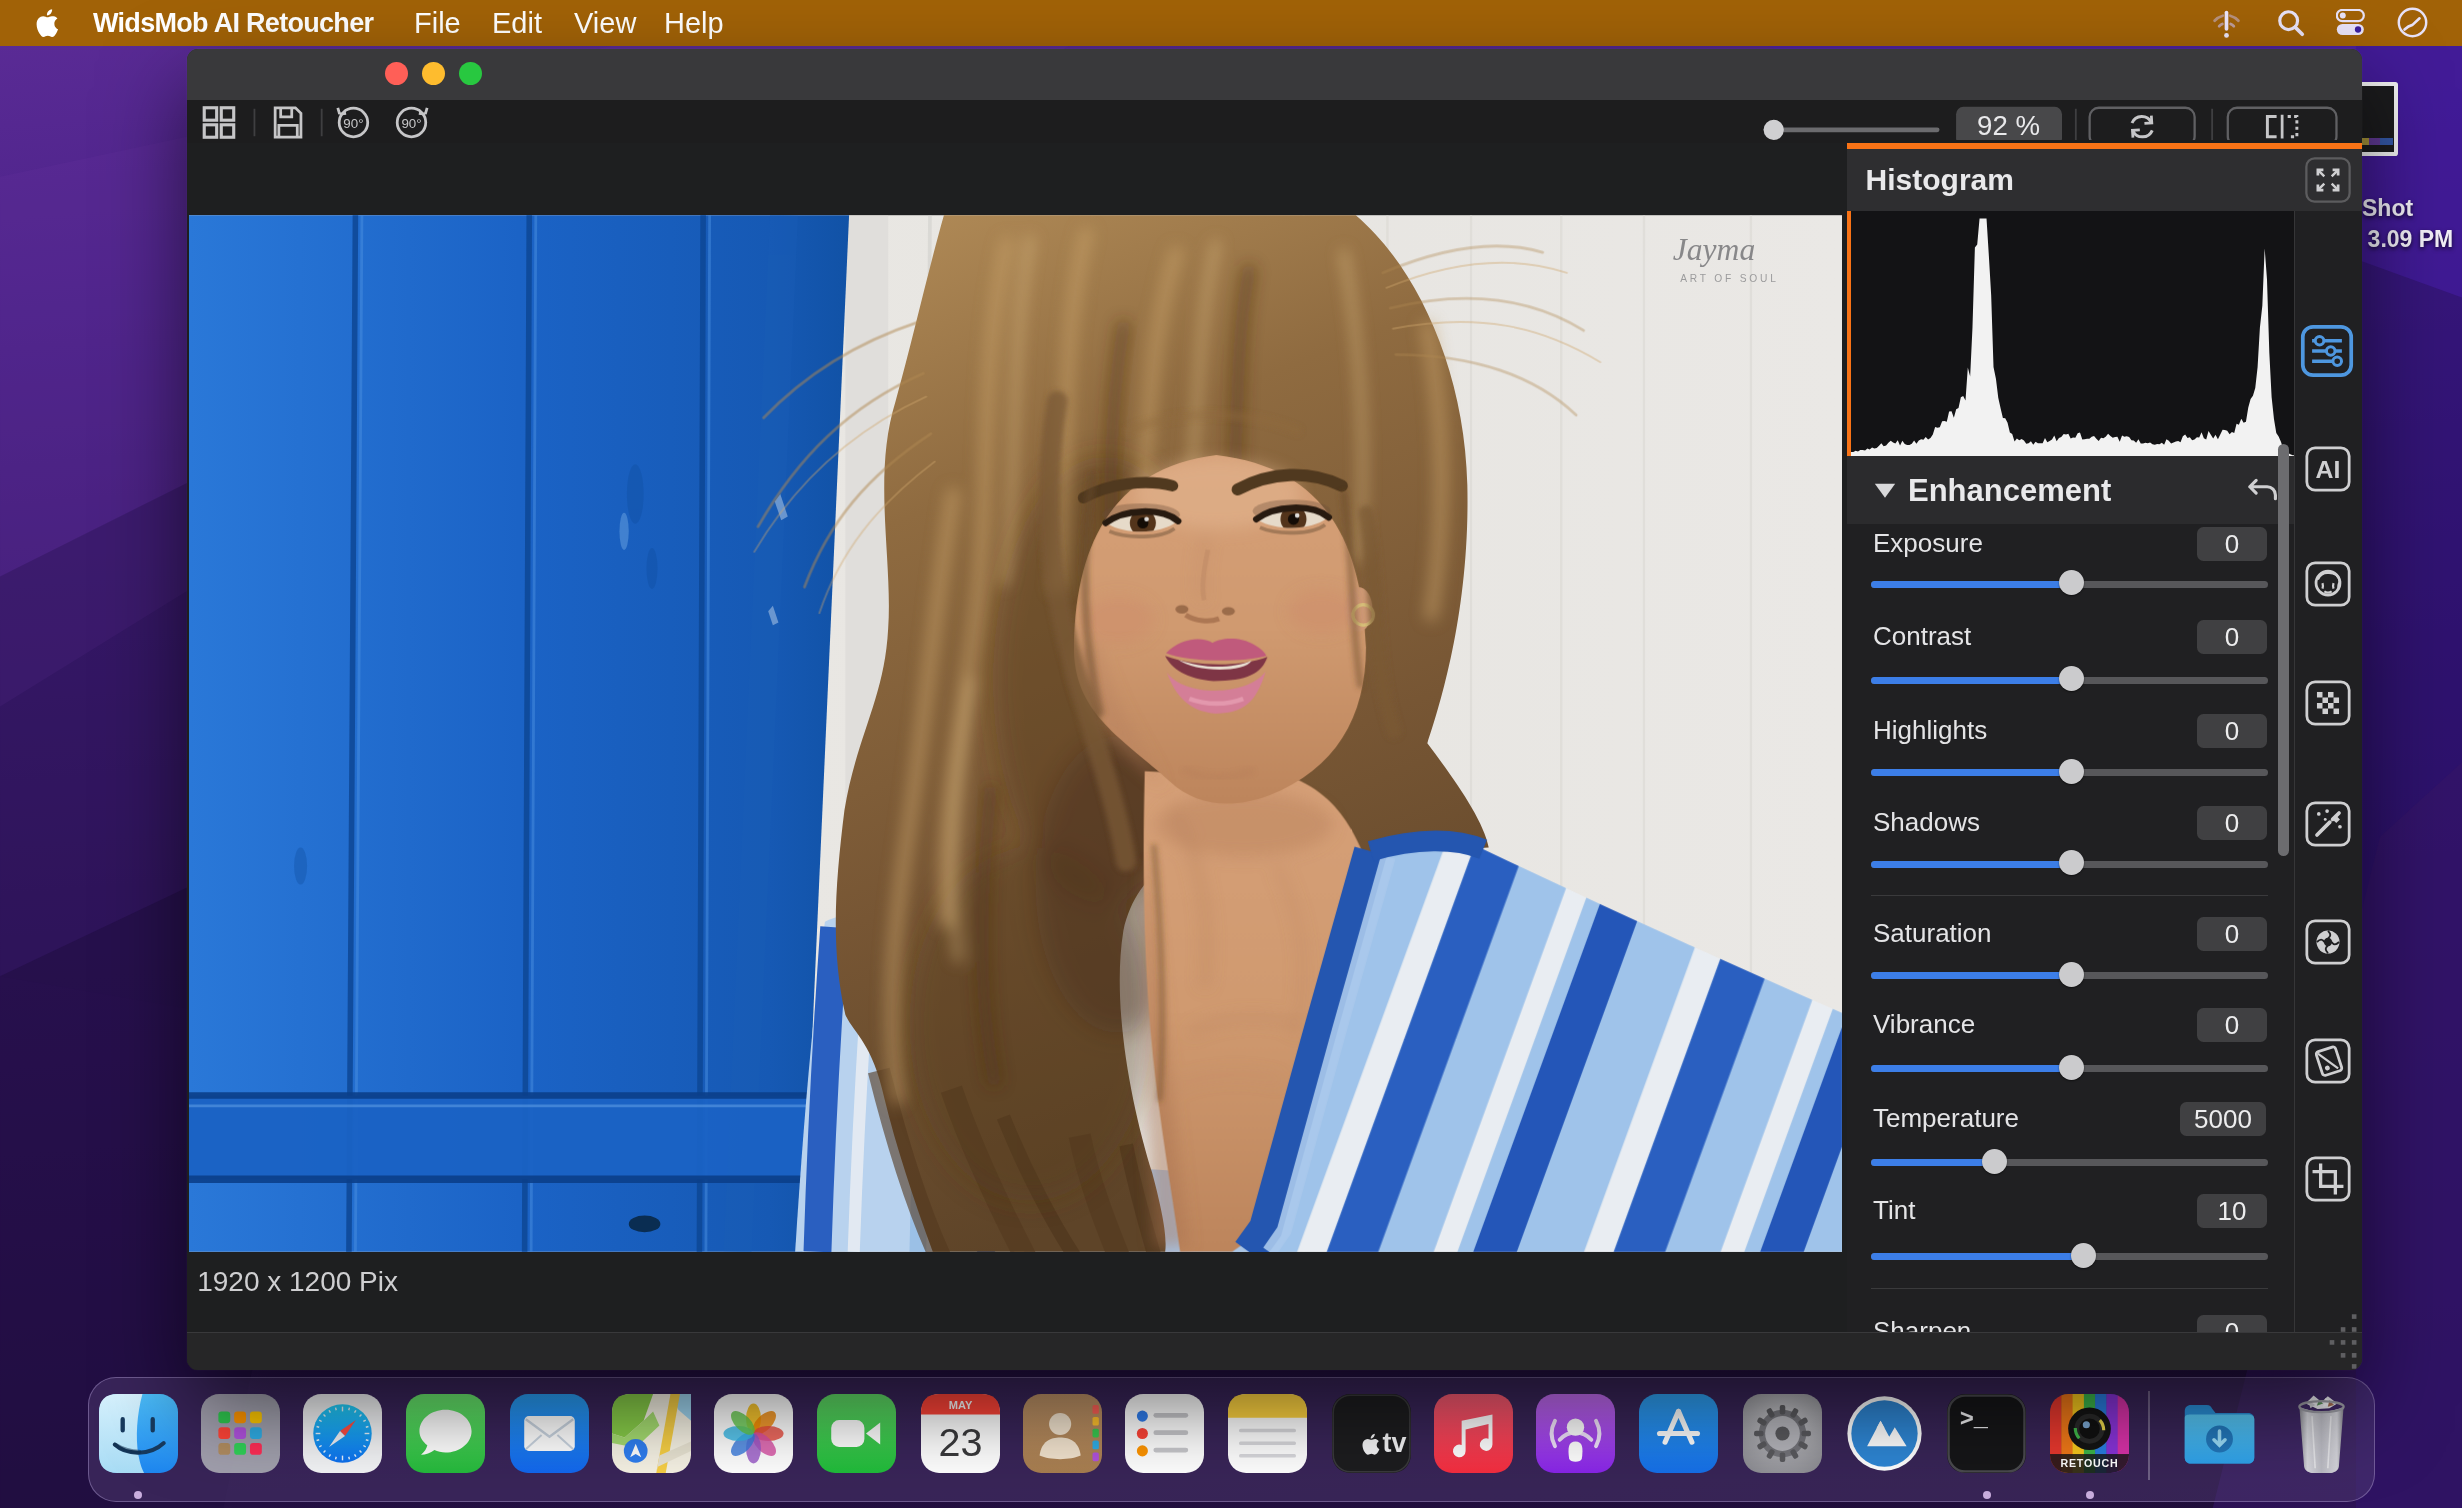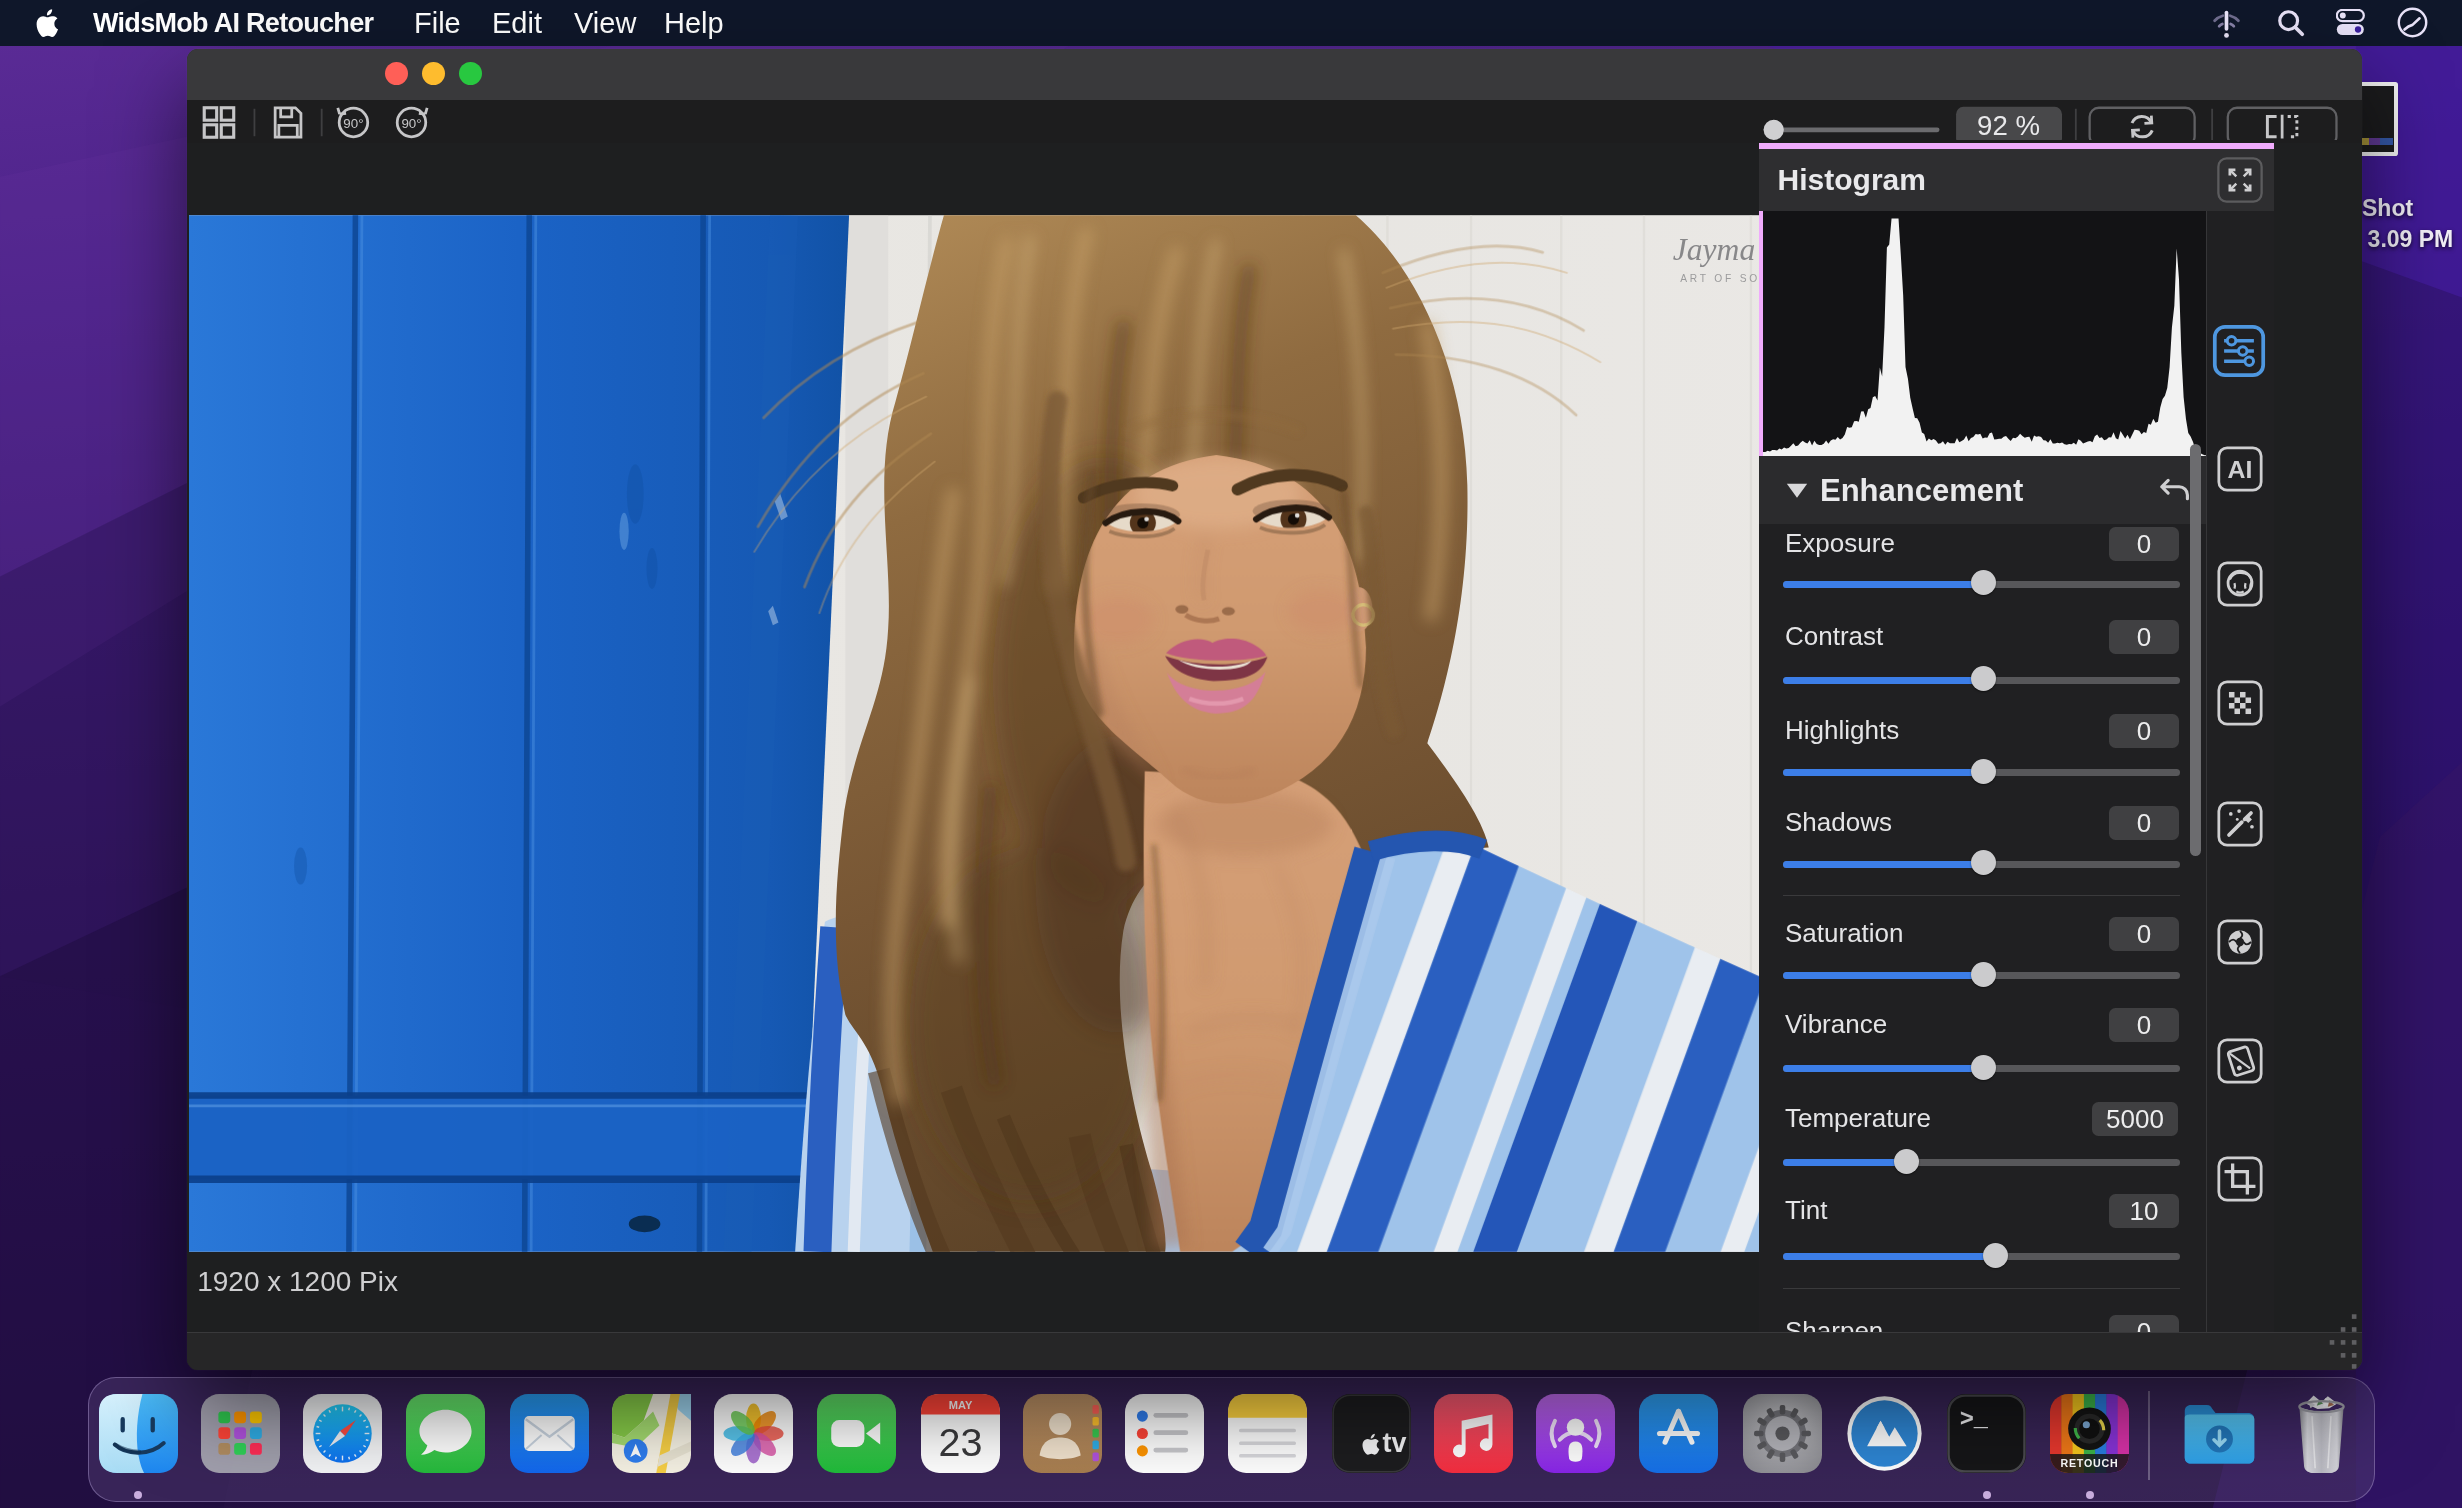--- a/index.html
+++ b/index.html
@@ -1,30 +1,30 @@
 <!DOCTYPE html>
 <html style="font-size:15px"><head><meta charset="utf-8">
 <style>
 * { margin:0; padding:0; box-sizing:border-box; }
 html,body { width:2462px; height:1508px; overflow:hidden; background:#2c1455; font-family:"Liberation Sans", sans-serif; }
 .abs { position:absolute; }
 #screen { position:relative; width:2462px; height:1508px; overflow:hidden; }
 #bg { left:0; top:0; width:2462px; height:1508px;
   background: linear-gradient(175deg, #5c2c97 0%, #4b2288 18%, #3d1b73 34%, #321560 52%, #2a1150 72%, #241043 88%, #200e3a 100%); }
-#menubar { left:0; top:0; width:2462px; height:46px; background:#0f172a; color:#fff; }
+#menubar { left:0; top:0; width:2462px; height:46px; background:#a16207; color:#fff; }
 #win { left:187px; top:49px; width:2175px; height:1321px; background:#1e1f20; border-radius:11px; box-shadow: 0 37px 84px rgba(0,0,0,.55), 0 0 0.9px rgba(255,255,255,.25); overflow:hidden; }
 #titlebar { left:0; top:0; width:2175px; height:51px; background:#39393b; }
 .tl { position:absolute; top:13px; width:23px; height:23px; border-radius:50%; }
 #title { left:0; top:0; width:2175px; height:51px; line-height:53px; text-align:center; color:#b6b6b8; font-size:26px; font-weight:bold; }
 #toolbar { left:0; top:51px; width:2175px; height:43px; background:#1d1d1e;text-align:center; }
 #canvas { left:0; top:94px; width:1660px; height:1239px; background:#1e1f20; }
 #photo { left:1.9px; top:166px; width:1653px; height:1037px; }
 #bottombar { left:0; top:1283px; width:2175px; height:38px; background:#262627; border-top:0.9px solid #39393b; }
 #sizetext { left:10.2px; top:1217px; width:372px; font-size:28px; color:#cfcfd1; }
-#panel { left:1572px; top:94px; width:515px; height:1189px; background:#f0abfc; }
+#panel { left:1660px; top:94px; width:515px; height:1189px; background:#f97316; }
 #histhead { left:0; top:5.6px; width:515px; height:62px; background:#2e2e30; }
 #histplot { left:3.7px; top:68px; width:444px; height:245px; background:#131315; }
 #enhhead { left:0; top:313px; width:447px; height:68px; background:#2b2b2d; }
 #sliders { left:0; top:381px; width:447px; height:808px; background:#202022; overflow:hidden; }
 #iconstrip { left:447px; top:68px; width:68px; height:1121px; background:#202022; border-left:0.9px solid #363638; }
 .srow-label { position:absolute; font-size:26px; color:#e4e4e6; }
 .vbox { position:absolute; left:350px; width:70px; height:34px; background:#404042; border-radius:6.5px; color:#ededee; font-size:26px; text-align:center; line-height:34px; }
 .track { position:absolute; left:24px; width:397px; height:6.5px; border-radius:3.7px; background:#57575a; }
 .trackfill { position:absolute; left:24px; height:6.5px; border-radius:3.7px; background:#3c7ee8; }
 .thumb { position:absolute; width:25px; height:25px; border-radius:50%; background:#cbcbcd; box-shadow:0 0.9px 1.9px rgba(0,0,0,.5); }

